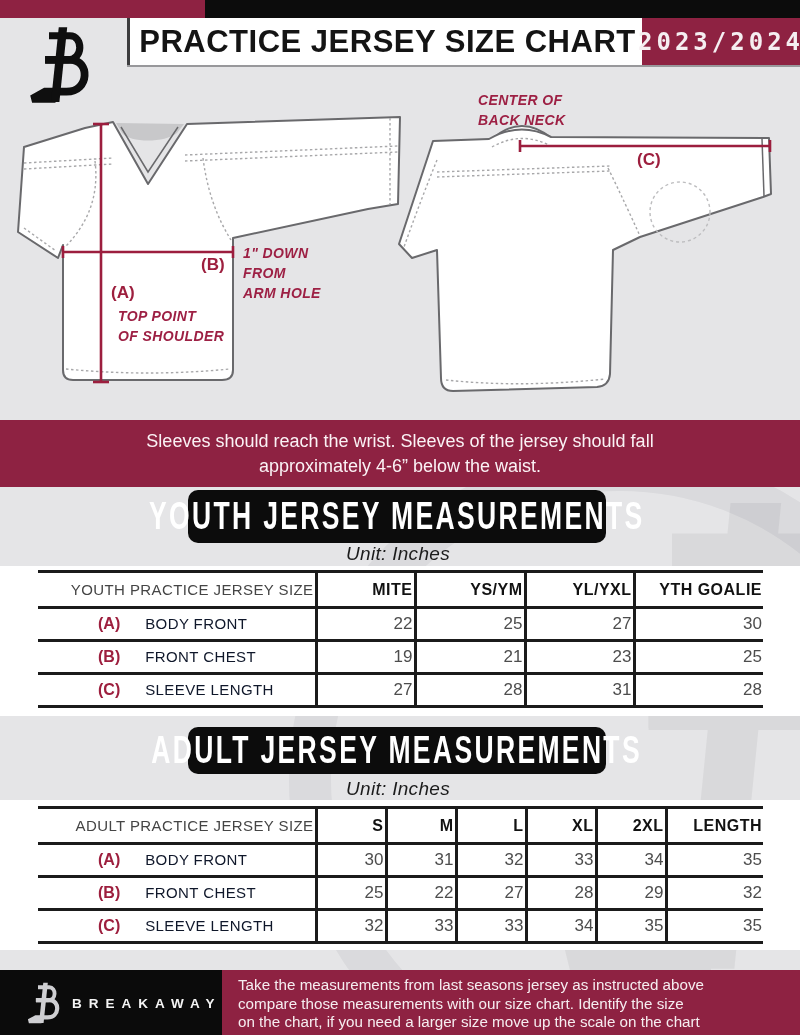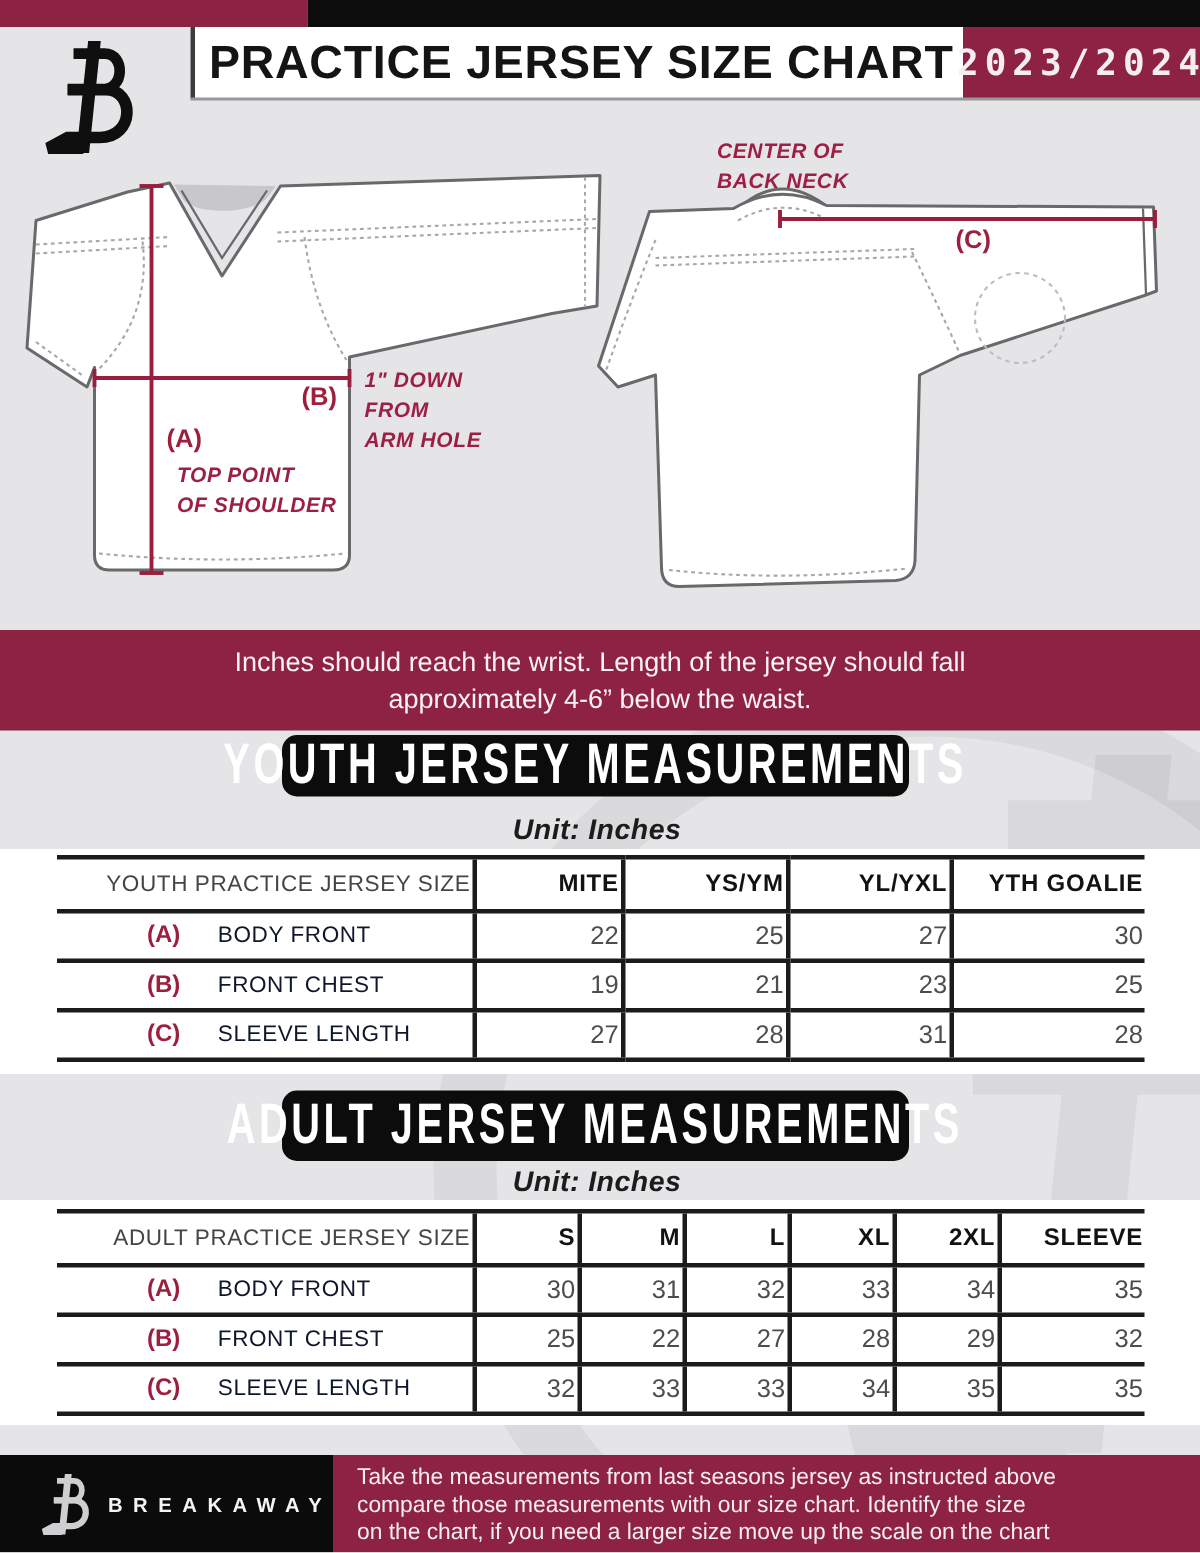--- a/index.html
+++ b/index.html
@@ -35,23 +35,23 @@
   .notice div{color:#fbf2f5;font-size:18px;line-height:25px;font-weight:400;white-space:nowrap;}
 
   
   .white-sec1{left:0;top:566px;width:800px;height:150px;background:#ffffff;}
   .white-sec2{left:0;top:800px;width:800px;height:150px;background:#ffffff;}
   .watermark-svg{left:0;top:430px;width:800px;height:605px;pointer-events:none;}
 
   .sec-banner{background:#0c0c0c;border-radius:10px;display:flex;align-items:center;justify-content:center;}
   .sec-banner span{display:inline-block;transform:scale(.78,1.12);font-size:34px;font-weight:800;
     letter-spacing:3px;color:#ffffff;white-space:nowrap;}
-  .youth-banner{left:188px;top:490px;width:418px;height:41px;}
+  .youth-banner{left:188px;top:490px;width:418px;height:53px;}
   .adult-banner{left:188px;top:727px;width:418px;height:47px;}
-  .unit-line{left:0;width:796px;text-align:center;font-style:italic;font-weight:700;
+  .unit-line{left:0;width:796px;text-align:center;font-style:italic;font-weight:400;
     font-size:19px;color:#1c1c1c;letter-spacing:.3px;}
   .youth-unit{top:543px;}
   .adult-unit{top:778px;}
 
   
   table.meas{position:absolute;left:38px;width:725px;border-collapse:collapse;table-layout:fixed;}
   .youth-table{top:570px;}
   .adult-table{top:806px;}
   table.meas td{border-top:3px solid #1b1b1b;border-bottom:3px solid #1b1b1b;
     text-align:right;vertical-align:middle;background:transparent;}
@@ -166,21 +166,21 @@
     <div>FROM</div>
     <div>ARM HOLE</div>
   </div>
   <div class="abs mlabel" style="left:111px;top:283px;">(A)</div>
   <div class="abs mcaption" style="left:118px;top:306px;">
     <div>TOP POINT</div>
     <div>OF SHOULDER</div>
   </div>
 
   <div class="abs notice">
-    <div>Inches should reach the wrist. Length of the jersey should fall</div>
+    <div>Sleeves should reach the wrist. Sleeves of the jersey should fall</div>
     <div>approximately 4-6” below the waist.</div>
   </div>
 
   <div class="abs white-sec1"></div>
   <div class="abs white-sec2"></div>
 
   <div class="abs sec-banner youth-banner">
     <span>YOUTH JERSEY MEASUREMENTS</span>
   </div>
   <div class="abs unit-line youth-unit">Unit: Inches</div>
@@ -239,21 +239,21 @@
         <col style="width:97px">
       </colgroup>
   <tbody>
         <tr>
           <td class="rowhead">ADULT PRACTICE JERSEY SIZE</td>
           <td class="colhead">S</td>
           <td class="colhead">M</td>
           <td class="colhead">L</td>
           <td class="colhead">XL</td>
           <td class="colhead">2XL</td>
-          <td class="colhead">SLEEVE</td>
+          <td class="colhead">LENGTH</td>
         </tr>
         <tr>
           <td class="rowlabel"><span class="key">(A)</span><span class="lbl">BODY FRONT</span></td>
           <td class="val">30</td>
           <td class="val">31</td>
           <td class="val">32</td>
           <td class="val">33</td>
           <td class="val">34</td>
           <td class="val">35</td>
         </tr>

